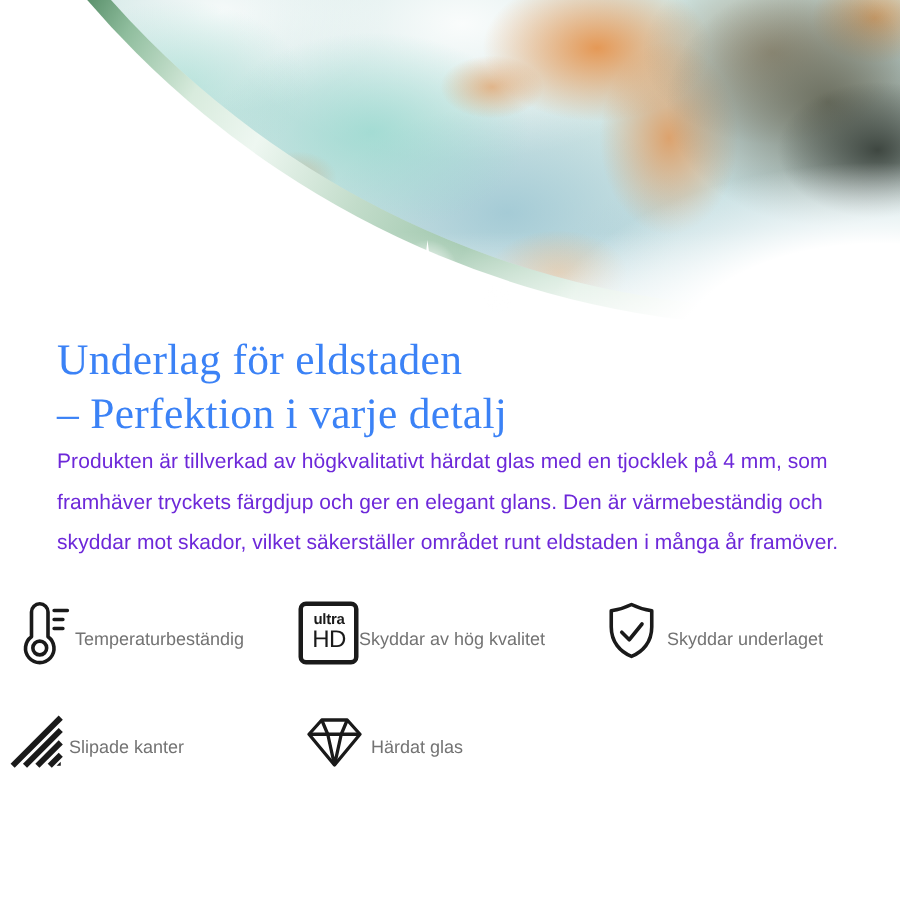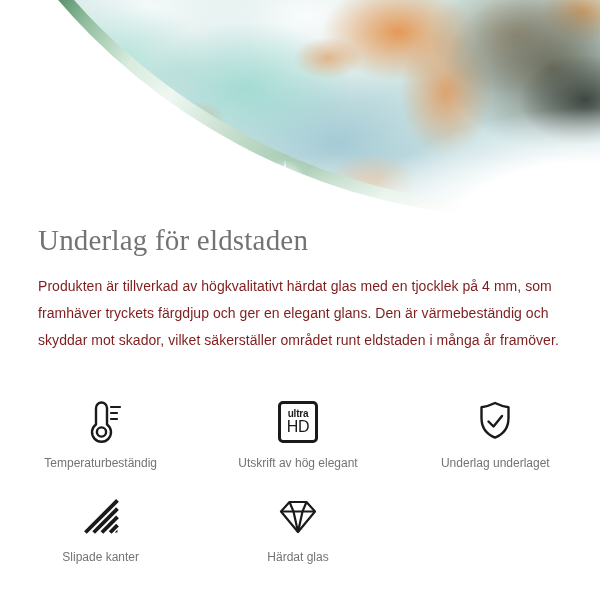--- a/index.html
+++ b/index.html
@@ -55,34 +55,34 @@
 
   .sparkle { position:absolute; }
   .sparkle-big { left:263px; top:158px; }
   .sparkle-small { left:322px; top:189px; opacity:0.85; }
 
   
   .content { position:absolute; left:0; top:222px; width:600px; padding:0 38px; z-index:2; }
   h1 {
     font-family:"Liberation Serif", "DejaVu Serif", serif;
     font-weight:400; font-size:29px; line-height:36px;
-    color:#737373; letter-spacing:0.2px;
+    color:#3b82f6; letter-spacing:0.2px;
   }
   .desc {
-    margin-top:15px; font-size:14px; line-height:27px;
-    color:#7f1d1d; letter-spacing:0.05px; max-width:532px;
+    font-size:14px; line-height:27px;
+    color:#6d28d9; letter-spacing:0.05px; max-width:532px;
   }
 
   
   .features {
     position:absolute; left:0; top:396px; width:600px; z-index:2;
     padding:0 6px 0 2px;
     display:grid; grid-template-columns:repeat(3,1fr); row-gap:20px;
   }
-  .feature { display:flex; flex-direction:column; align-items:center; }
+  .feature { display:flex; flex-direction:row; align-items:center; }
   .icon-box { height:52px; display:flex; align-items:center; justify-content:center; }
   .feature .label { margin-top:8px; font-size:12px; color:#737373; }
 
   .uhd-box {
     width:40px; height:42px; border:3px solid #1a1a1a; border-radius:5px;
     display:flex; flex-direction:column; align-items:center; justify-content:center;
     color:#1a1a1a;
   }
   .uhd-top { font-size:10px; font-weight:700; line-height:10px; letter-spacing:-0.2px; }
   .uhd-bottom { font-size:16px; font-weight:400; line-height:16px; letter-spacing:-0.4px; }
@@ -112,20 +112,21 @@
 
     <svg class="sparkle sparkle-small" width="20" height="20" viewBox="0 0 44 44">
       <circle cx="22" cy="22" r="20" fill="url(#glow1)"></circle>
       <path d="M22 2 L24.2 19.8 L42 22 L24.2 24.2 L22 42 L19.8 24.2 L2 22 L19.8 19.8 Z" fill="#ffffff"></path>
     </svg>
   </div>
 
   <div class="content">
     <h1>
       <span>Underlag för eldstaden</span><br>
+      <span>– Perfektion i varje detalj</span>
     </h1>
     <p class="desc">Produkten är tillverkad av högkvalitativt härdat glas med en tjocklek på 4 mm, som framhäver tryckets färgdjup och ger en elegant glans. Den är värmebeständig och skyddar mot skador, vilket säkerställer området runt eldstaden i många år framöver.</p>
   </div>
 
   <div class="features">
 
     <div class="feature">
       <div class="icon-box">
         <svg class="icon" width="48" height="48" viewBox="0 0 48 48" fill="none" stroke="#1a1a1a" stroke-width="2.4">
           <path d="M19 10 a5.5 5.5 0 0 1 11 0 v16.5 a9.5 9.5 0 1 1 -11 0 Z" stroke-linejoin="round"></path>
@@ -136,31 +137,31 @@
       <span class="label">Temperaturbeständig</span>
     </div>
 
     <div class="feature">
       <div class="icon-box">
         <div class="uhd-box">
           <span class="uhd-top">ultra</span>
           <span class="uhd-bottom">HD</span>
         </div>
       </div>
-      <span class="label">Utskrift av hög elegant</span>
+      <span class="label">Skyddar av hög kvalitet</span>
     </div>
 
     <div class="feature">
       <div class="icon-box">
         <svg class="icon" width="48" height="48" viewBox="0 0 48 48" fill="none" stroke="#1a1a1a" stroke-width="2.4">
           <path d="M24 5 C28 7 33 8.5 37.5 9.2 V20 C37.5 30 31.5 36.6 24 39.6 C16.5 36.6 10.5 30 10.5 20 V9.2 C15 8.5 20 7 24 5 Z" stroke-linejoin="round"></path>
           <path d="M17.5 23.5 l5 5 l8.5 -10.5" stroke-linecap="round" stroke-linejoin="round"></path>
         </svg>
       </div>
-      <span class="label">Underlag underlaget</span>
+      <span class="label">Skyddar underlaget</span>
     </div>
 
     <div class="feature">
       <div class="icon-box">
         <svg class="icon" width="44" height="44" viewBox="0 0 48 48">
           <g stroke="#1a1a1a" stroke-width="4.2" fill="none">
             <path d="M7 42 L42 7"></path>
             <path d="M16 42 L42 16"></path>
             <path d="M25 42 L42 25"></path>
             <path d="M34 42 L42 34"></path>

